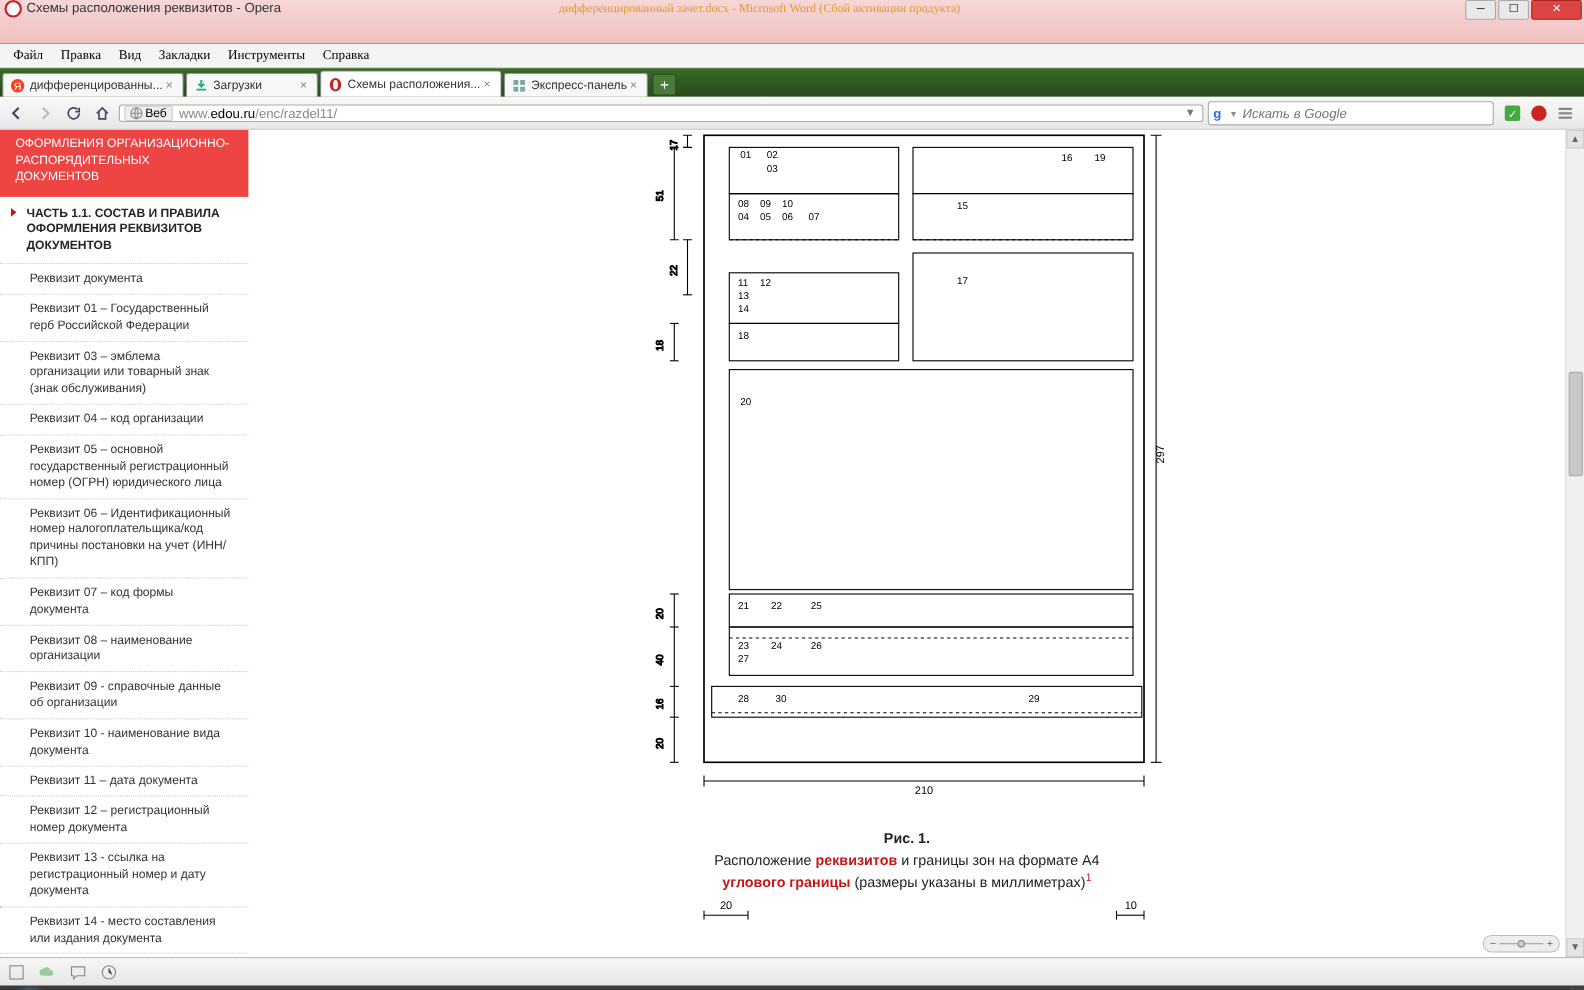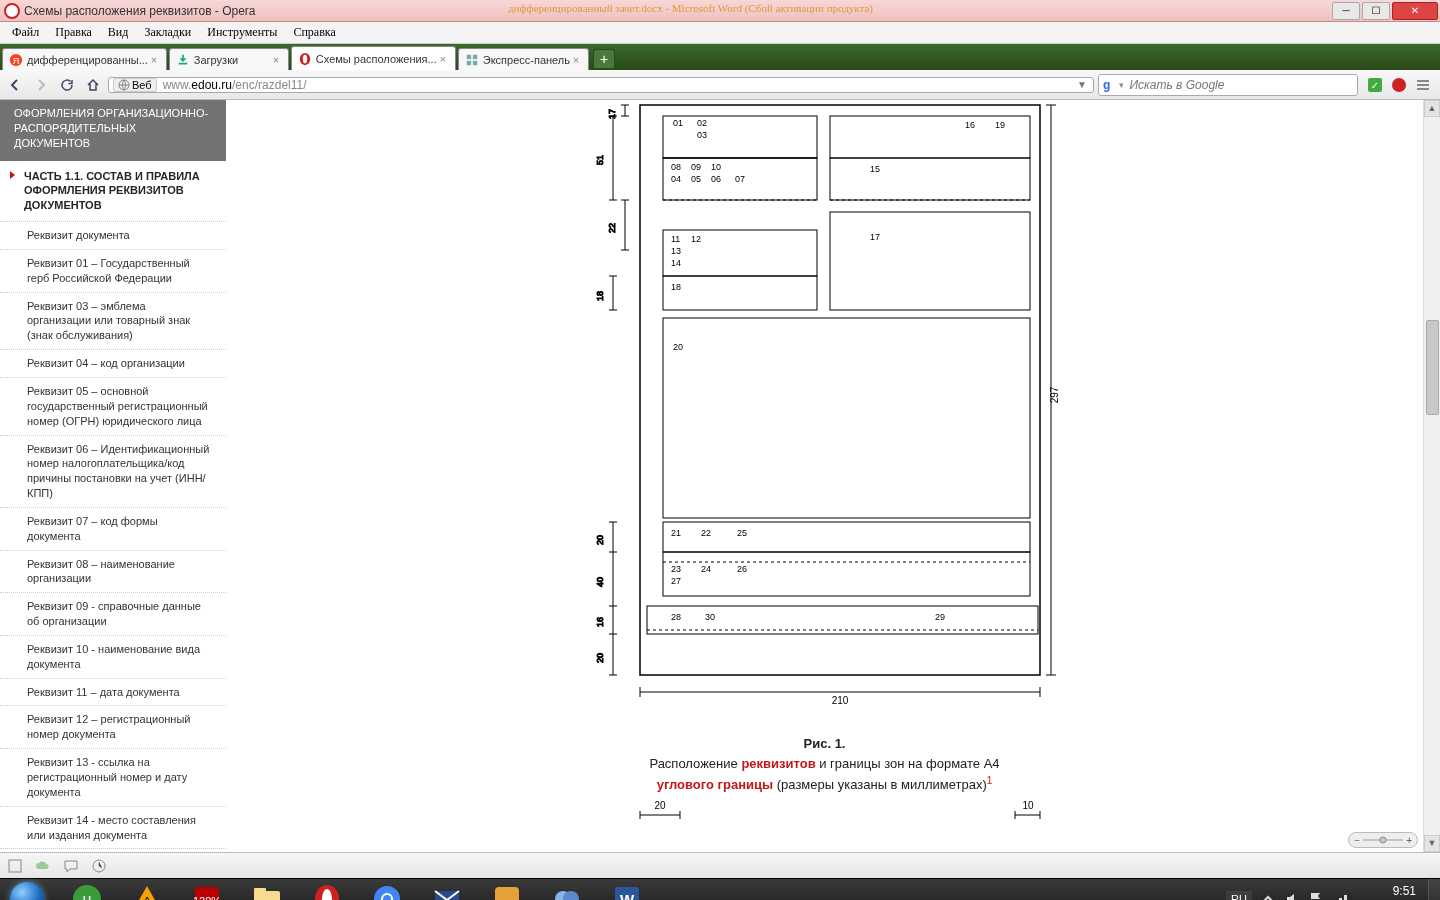--- a/index.html
+++ b/index.html
@@ -1,19 +1,19 @@
 <!DOCTYPE html>
 <html><head>
 <meta charset="utf-8">
 <style>
 * { margin:0; padding:0; box-sizing:border-box; font-family:"Segoe UI",Tahoma,Arial,sans-serif; }
 body { width:1440px; height:900px; overflow:hidden; background:#fff; position:relative; }
 
 
-.titlebar { height:22px; background:linear-gradient(#f7d7d7,#f0c0c0); display:flex; align-items:center; border-bottom:1px solid #c88; font-size:12px; }
+.titlebar { height:40px; background:linear-gradient(#f7d7d7,#f0c0c0); display:flex; border-bottom:1px solid #c88; font-size:12px; }
 .titlebar .app-icon { width:16px; height:16px; margin:0 4px; border-radius:50%; border:2px solid #c22; background:#fff; }
 .titlebar .title { flex:1; color:#333; }
 .win-btn { width:28px; height:18px; margin-right:2px; background:#e8e8e8; border:1px solid #aaa; border-radius:2px; font-size:10px; text-align:center; line-height:16px; cursor:pointer;}
 .win-btn.close { background:#d44; color:#fff; border-color:#a22; width:46px;}
 .win-btn.max { }
 
 
 .menubar { height:22px; background:#f4f4f4; border-bottom:1px solid #ccc; display:flex; align-items:center; font-size:12px; padding:0 4px; }
 .menubar span { padding:0 8px; cursor:pointer;font-family:Liberation Serif, serif; }
 .taskbar-thumb { position:absolute; top:2px; left:500px; font-size:11px; color:#e09a3a; }
@@ -41,21 +41,21 @@
 .searchbar input { flex:1; border:none; outline:none; font-size:12px; font-style:italic; color:#999; background:transparent;}
 .right-icons { display:flex; gap:6px; padding:0 4px;}
 .right-icons .ic { width:18px; height:18px; cursor:pointer;}
 
 
 .page-wrap { height:752px; display:flex; position:relative; background:#fff;}
 .page-content { flex:1; display:flex; overflow:hidden; }
 
 
 .sidebar { width:226px; overflow-y:auto; font-size:11px; color:#333; padding:0; }
-.side-head { background:#737373; color:#fff; padding:6px 14px 10px; font-size:11px; line-height:1.35; }
+.side-head { background:#ef4444; color:#fff; padding:6px 14px 10px; font-size:11px; line-height:1.35; }
 .section-title { font-weight:bold; font-size:11px; color:#252525; padding:8px 14px; line-height:1.35; border-bottom:1px dotted #ccc; position:relative;}
 .section-title::before { content:""; position:absolute; left:10px; top:10px; width:0; height:0; border-top:4px solid transparent; border-bottom:4px solid transparent; border-left:5px solid #C21818;}
 .section-title span { margin-left:10px; display:block;}
 .side-item { padding:6px 14px 6px 27px; border-bottom:1px dotted #ccc; line-height:1.35; cursor:pointer; color:#333;}
 
 
 .main { flex:1; overflow-y:auto; padding:0 16px 4px; display:flex; flex-direction:column; align-items:center;}
 .diagram-box { width:480px; margin-top:0;}
 .diagram-box svg { display:block; }
 .caption { text-align:center; font-size:13px; margin-top:14px; line-height:1.5; color:#222;}

